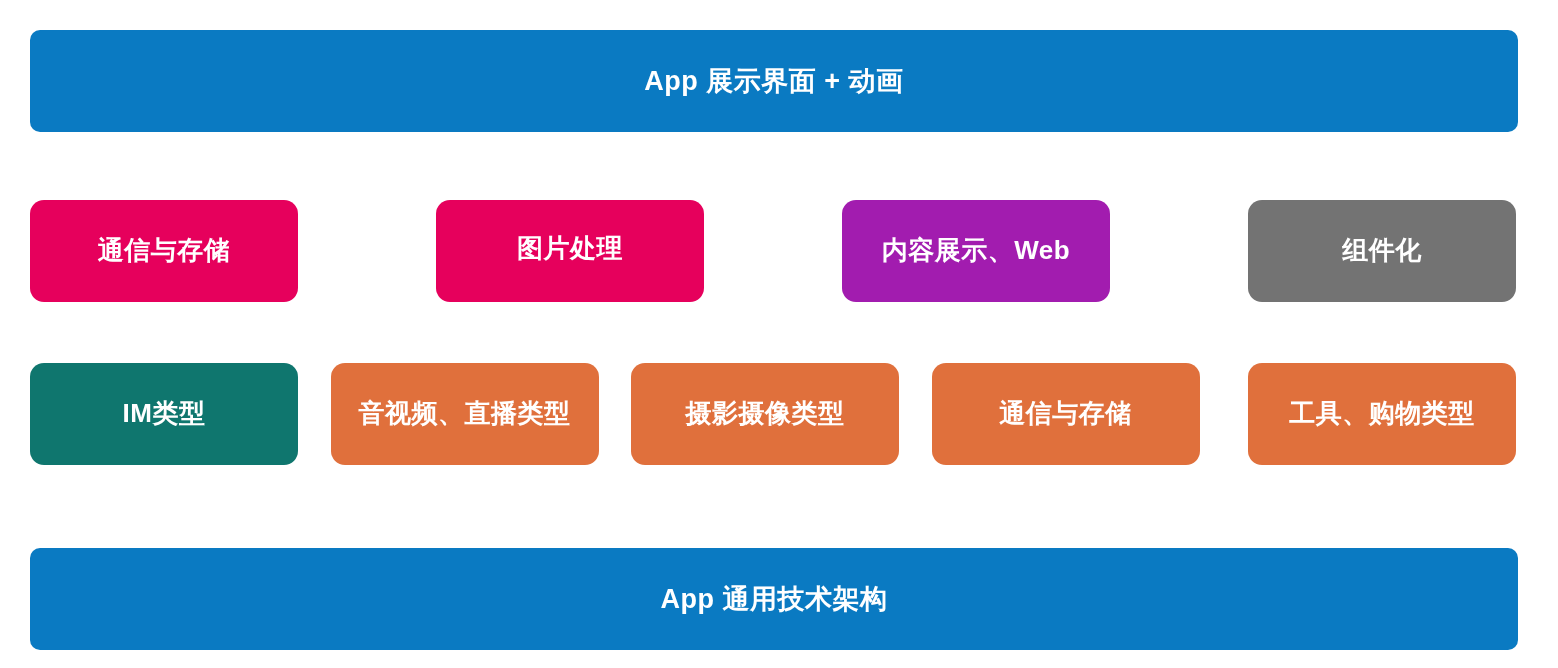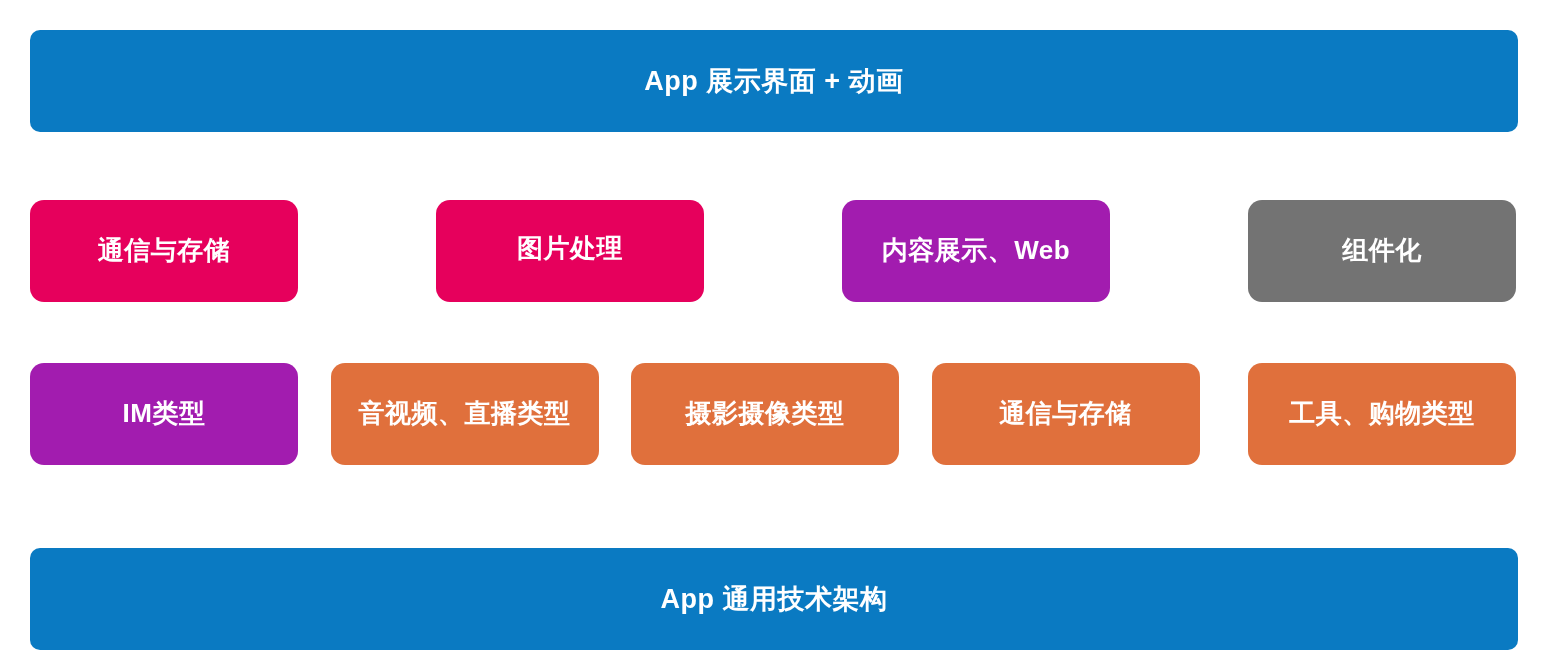--- a/index.html
+++ b/index.html
@@ -86,21 +86,21 @@
     </div>
     <div class="card" style="background: #a21caf;">
       <span>内容展示、Web</span>
     </div>
     <div class="card" style="background: #737373; text-align: center;">
       <span>组件化</span>
     </div>
   </div>
 
   <div class="row row-orange">
-    <div class="card" style="background: #a21caf;">
+    <div class="card" style="background: #0f766e;">
       <span>IM类型</span>
     </div>
     <div class="card" style="background: rgb(224, 112, 60);">
       <span>音视频、直播类型</span>
     </div>
     <div class="card" style="background: rgb(224, 112, 60);">
       <span>摄影摄像类型</span>
     </div>
     <div class="card" style="background: rgb(224, 112, 60);">
       <span>通信与存储</span>

